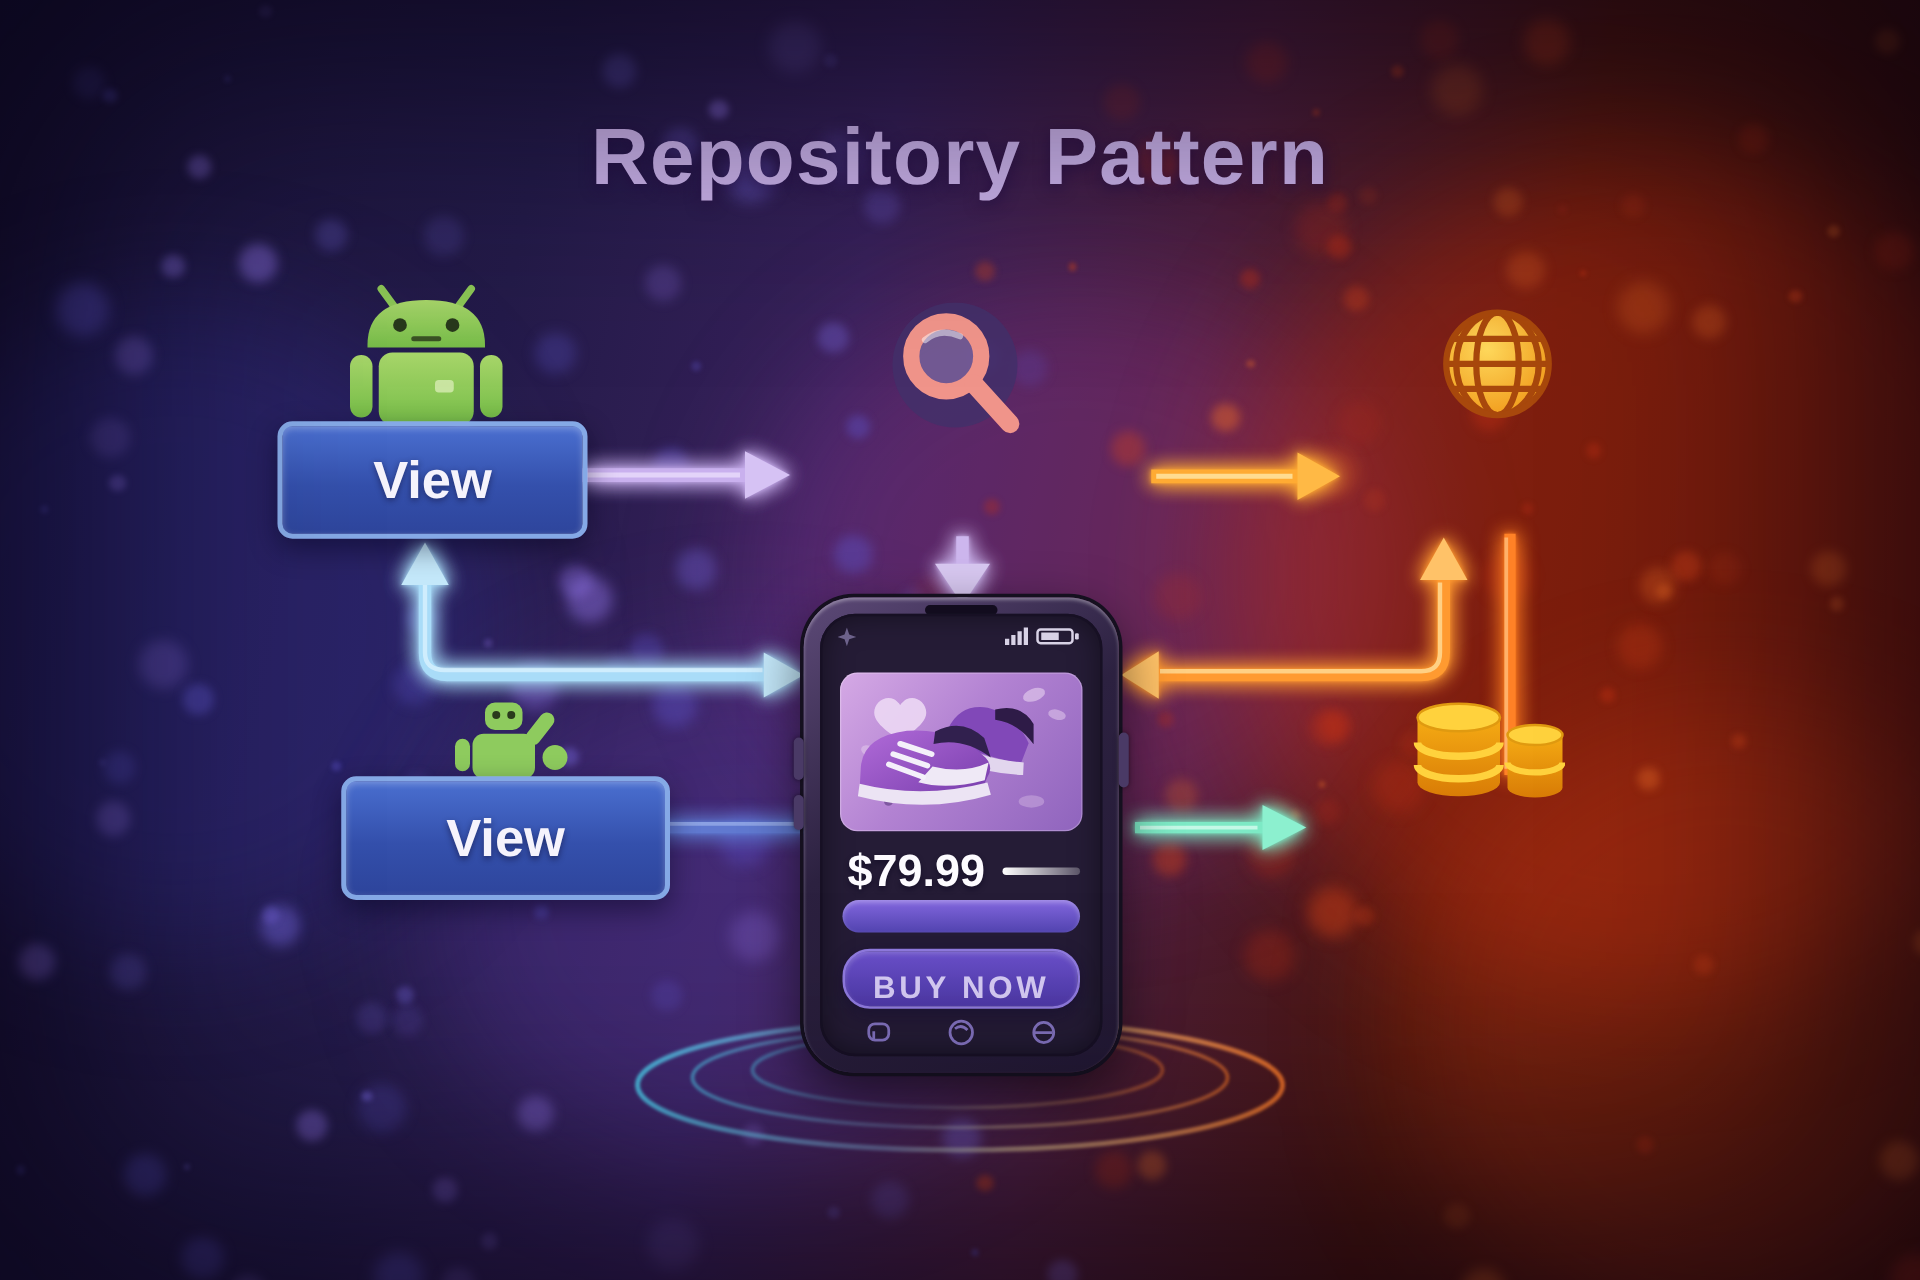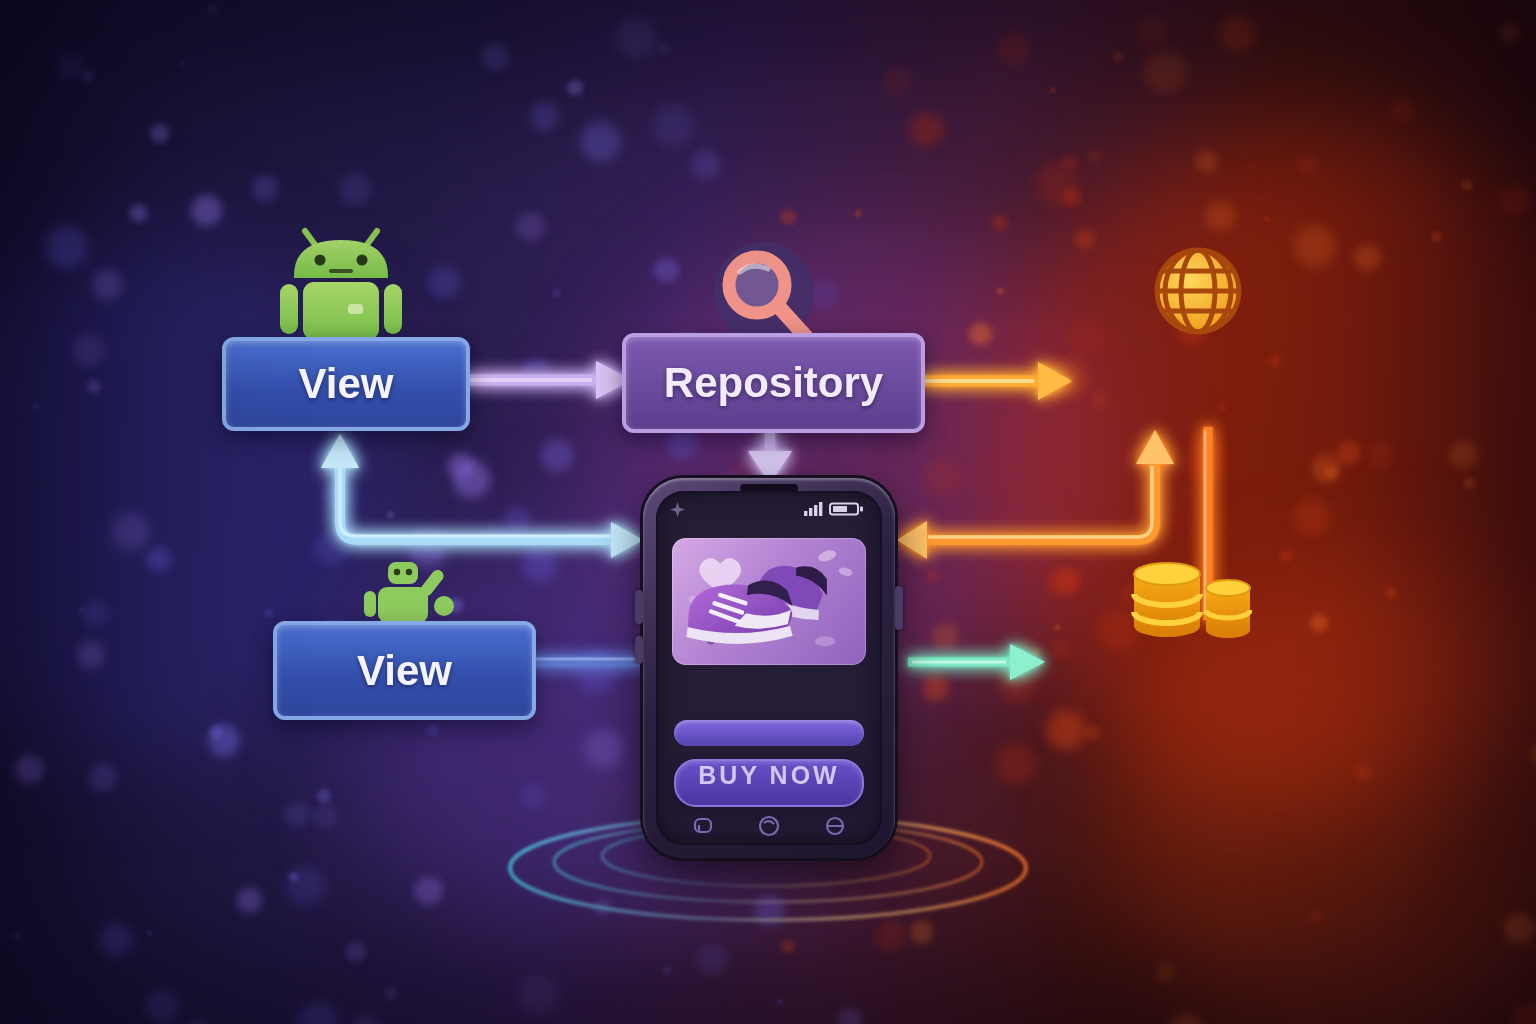--- a/index.html
+++ b/index.html
@@ -50,21 +50,21 @@
   .product-card{position:absolute;left:16px;right:16px;top:47px;height:127px;border-radius:14px;overflow:hidden;
     background:linear-gradient(130deg,#d5a9e5 0%,#b282d2 45%,#8f64bd 100%);
     box-shadow:inset 0 0 0 1px rgba(255,255,255,.25);}
   .product-card svg{display:block;width:100%;height:100%;}
   .price-row{position:absolute;left:22px;right:18px;top:184px;height:44px;display:flex;align-items:center;gap:14px;}
   .price{font-size:36px;font-weight:bold;color:#fdfbff;text-shadow:0 2px 4px rgba(10,5,30,.5);}
   .price-dash{flex:1;height:6px;border-radius:3px;background:linear-gradient(90deg,#ffffff,rgba(255,255,255,.25));}
   .shelf-bar{position:absolute;left:18px;right:18px;top:229px;height:26px;border-radius:13px;
     background:linear-gradient(180deg,#8468e0,#5244b0);box-shadow:inset 0 2px 4px rgba(255,255,255,.3);}
   .buy-btn{position:absolute;left:18px;right:18px;top:268px;height:44px;border-radius:22px;
-    display:flex;align-items:flex-start;justify-content:center;
+    display:flex;align-items:flex-end;justify-content:center;
     background:linear-gradient(180deg,#6b51cc,#4d38a6);border:2px solid #8f7ade;
     color:#d6cbf5;font-size:25px;font-weight:bold;letter-spacing:3px;
     box-shadow:0 4px 12px rgba(20,10,50,.5), inset 0 2px 4px rgba(255,255,255,.2);}
   .nav-row{position:absolute;left:0;right:0;top:322px;height:26px;display:flex;align-items:center;justify-content:space-between;padding:0 36px;}
 </style>
 </head>
 <body>
 
 <div class="canvas">
 
@@ -301,20 +301,21 @@
       <line x1="528" y1="662" x2="643" y2="662" stroke="#6079d0" stroke-width="9"></line>
       <line x1="532" y1="659" x2="640" y2="659" stroke="#a8bdf0" stroke-width="3" opacity=".6"></line>
     </g>
     <g class="conn" style="--c:#7de9c5">
       <line x1="908" y1="662" x2="1012" y2="662" stroke="#7de9c5" stroke-width="9"></line>
       <line x1="912" y1="662" x2="1006" y2="662" stroke="#e2fff4" stroke-width="3" opacity=".7"></line>
       <polygon points="1010,644 1045,662 1010,680" fill="#8cf0cf"></polygon>
     </g>
   </svg>
 
+  <div class="page-title">Repository Pattern</div>
 
   <svg class="icon-abs" style="left:256px;top:226px" width="170" height="114" viewBox="0 0 170 114">
     <defs>
         <linearGradient id="droidG" x1="0" y1="0" x2="0" y2="1">
       <stop offset="0%" stop-color="#a8d66a"></stop>
           <stop offset="100%" stop-color="#76bd48"></stop>
         </linearGradient>
       </defs>
     <g fill="url(#droidG)">
       <line x1="60" y1="20" x2="49" y2="5" stroke="#8cc656" stroke-width="6" stroke-linecap="round"></line>
@@ -385,23 +386,20 @@
     </g>
     <g>
       <path d="M78 34 L78 76 A22 8 0 0 0 122 76 L122 34 Z" fill="url(#cylG)"></path>
       <path d="M78 56 A22 8 0 0 0 122 56" stroke="#ffd23d" stroke-width="5" fill="none"></path>
       <ellipse cx="100" cy="34" rx="22" ry="8" fill="#ffd23d" stroke="#e09a10" stroke-width="2"></ellipse>
     </g>
   </svg>
 
   <div class="node node-view-top">
     <span>View</span>
-  </div>
-  <div class="node node-repository">
-    <span>Repository</span>
   </div>
   <div class="node node-view-bottom">
     <span>View</span>
   </div>
 
   <div class="phone">
     <div class="side-btn" style="left:-8px;top:112px;width:8px;height:34px;"></div>
     <div class="side-btn" style="left:-8px;top:158px;width:8px;height:28px;"></div>
     <div class="side-btn" style="right:-8px;top:108px;width:8px;height:44px;"></div>
     <div class="speaker"></div>
@@ -445,20 +443,24 @@
           </g>
           <g transform="translate(10,42) rotate(-4)">
             <path d="M4 34 Q8 10 42 8 Q80 8 102 34 Q108 42 102 50 L98 58 Q44 62 2 50 Z" fill="url(#shoeG)"></path>
             <path d="M64 10 Q86 0 102 18 L106 34 Q86 16 62 20 Z" fill="#31204e"></path>
             <path d="M60 38 Q84 46 104 38 L100 52 Q70 58 48 50 Z" fill="#efe9f6"></path>
             <path d="M36 18 L60 28 M30 26 L56 37 M26 34 L52 46" stroke="#f4f0fa" stroke-width="4.5" stroke-linecap="round" fill="none"></path>
             <path d="M2 48 Q50 64 102 54 L104 64 Q52 76 0 58 Z" fill="#ece4f4"></path>
           </g>
         </svg>
       </div>
+      <div class="price-row">
+        <span class="price">$79.99</span>
+        <div class="price-dash"></div>
+      </div>
       <div class="shelf-bar"></div>
       <div class="buy-btn">
         <span>BUY NOW</span>
       </div>
       <div class="nav-row">
         <svg width="22" height="20" viewBox="0 0 22 20">
           <rect x="3" y="3" width="16" height="13" rx="5" fill="none" stroke="#8070bc" stroke-width="2.2"></rect>
           <line x1="7" y1="16" x2="7" y2="9" stroke="#8070bc" stroke-width="2.2"></line>
         </svg>
         <svg width="24" height="22" viewBox="0 0 24 22">

